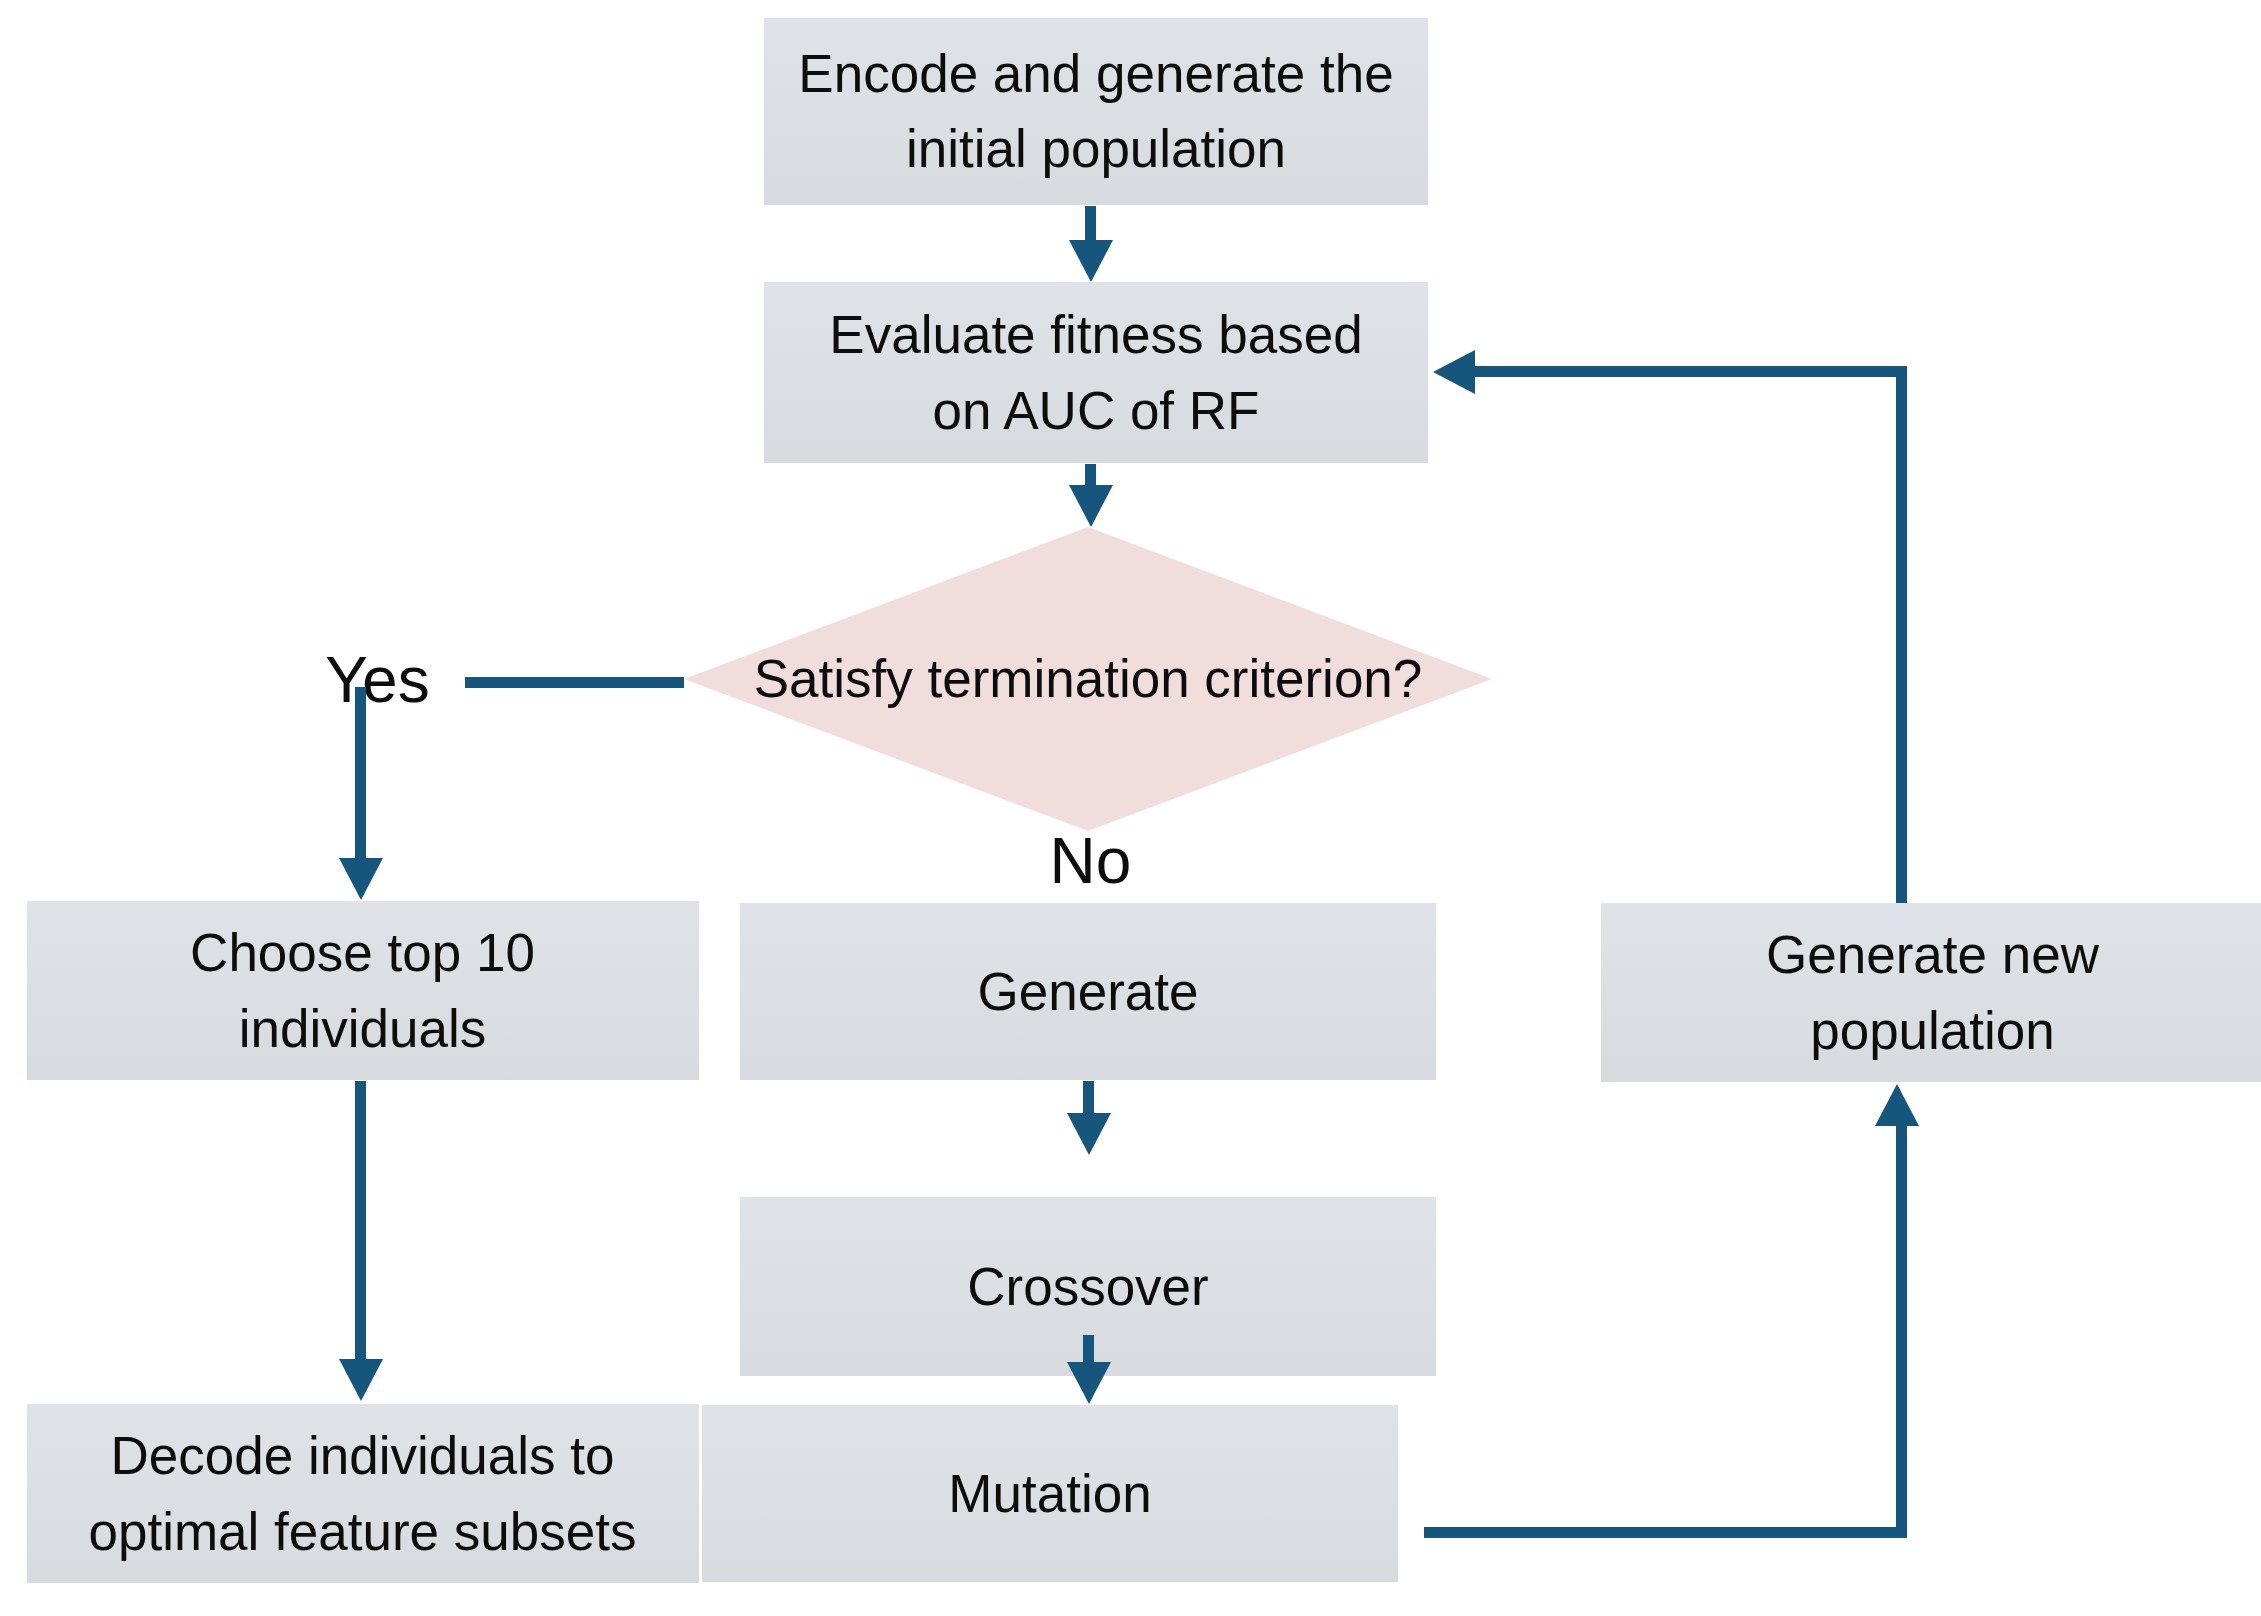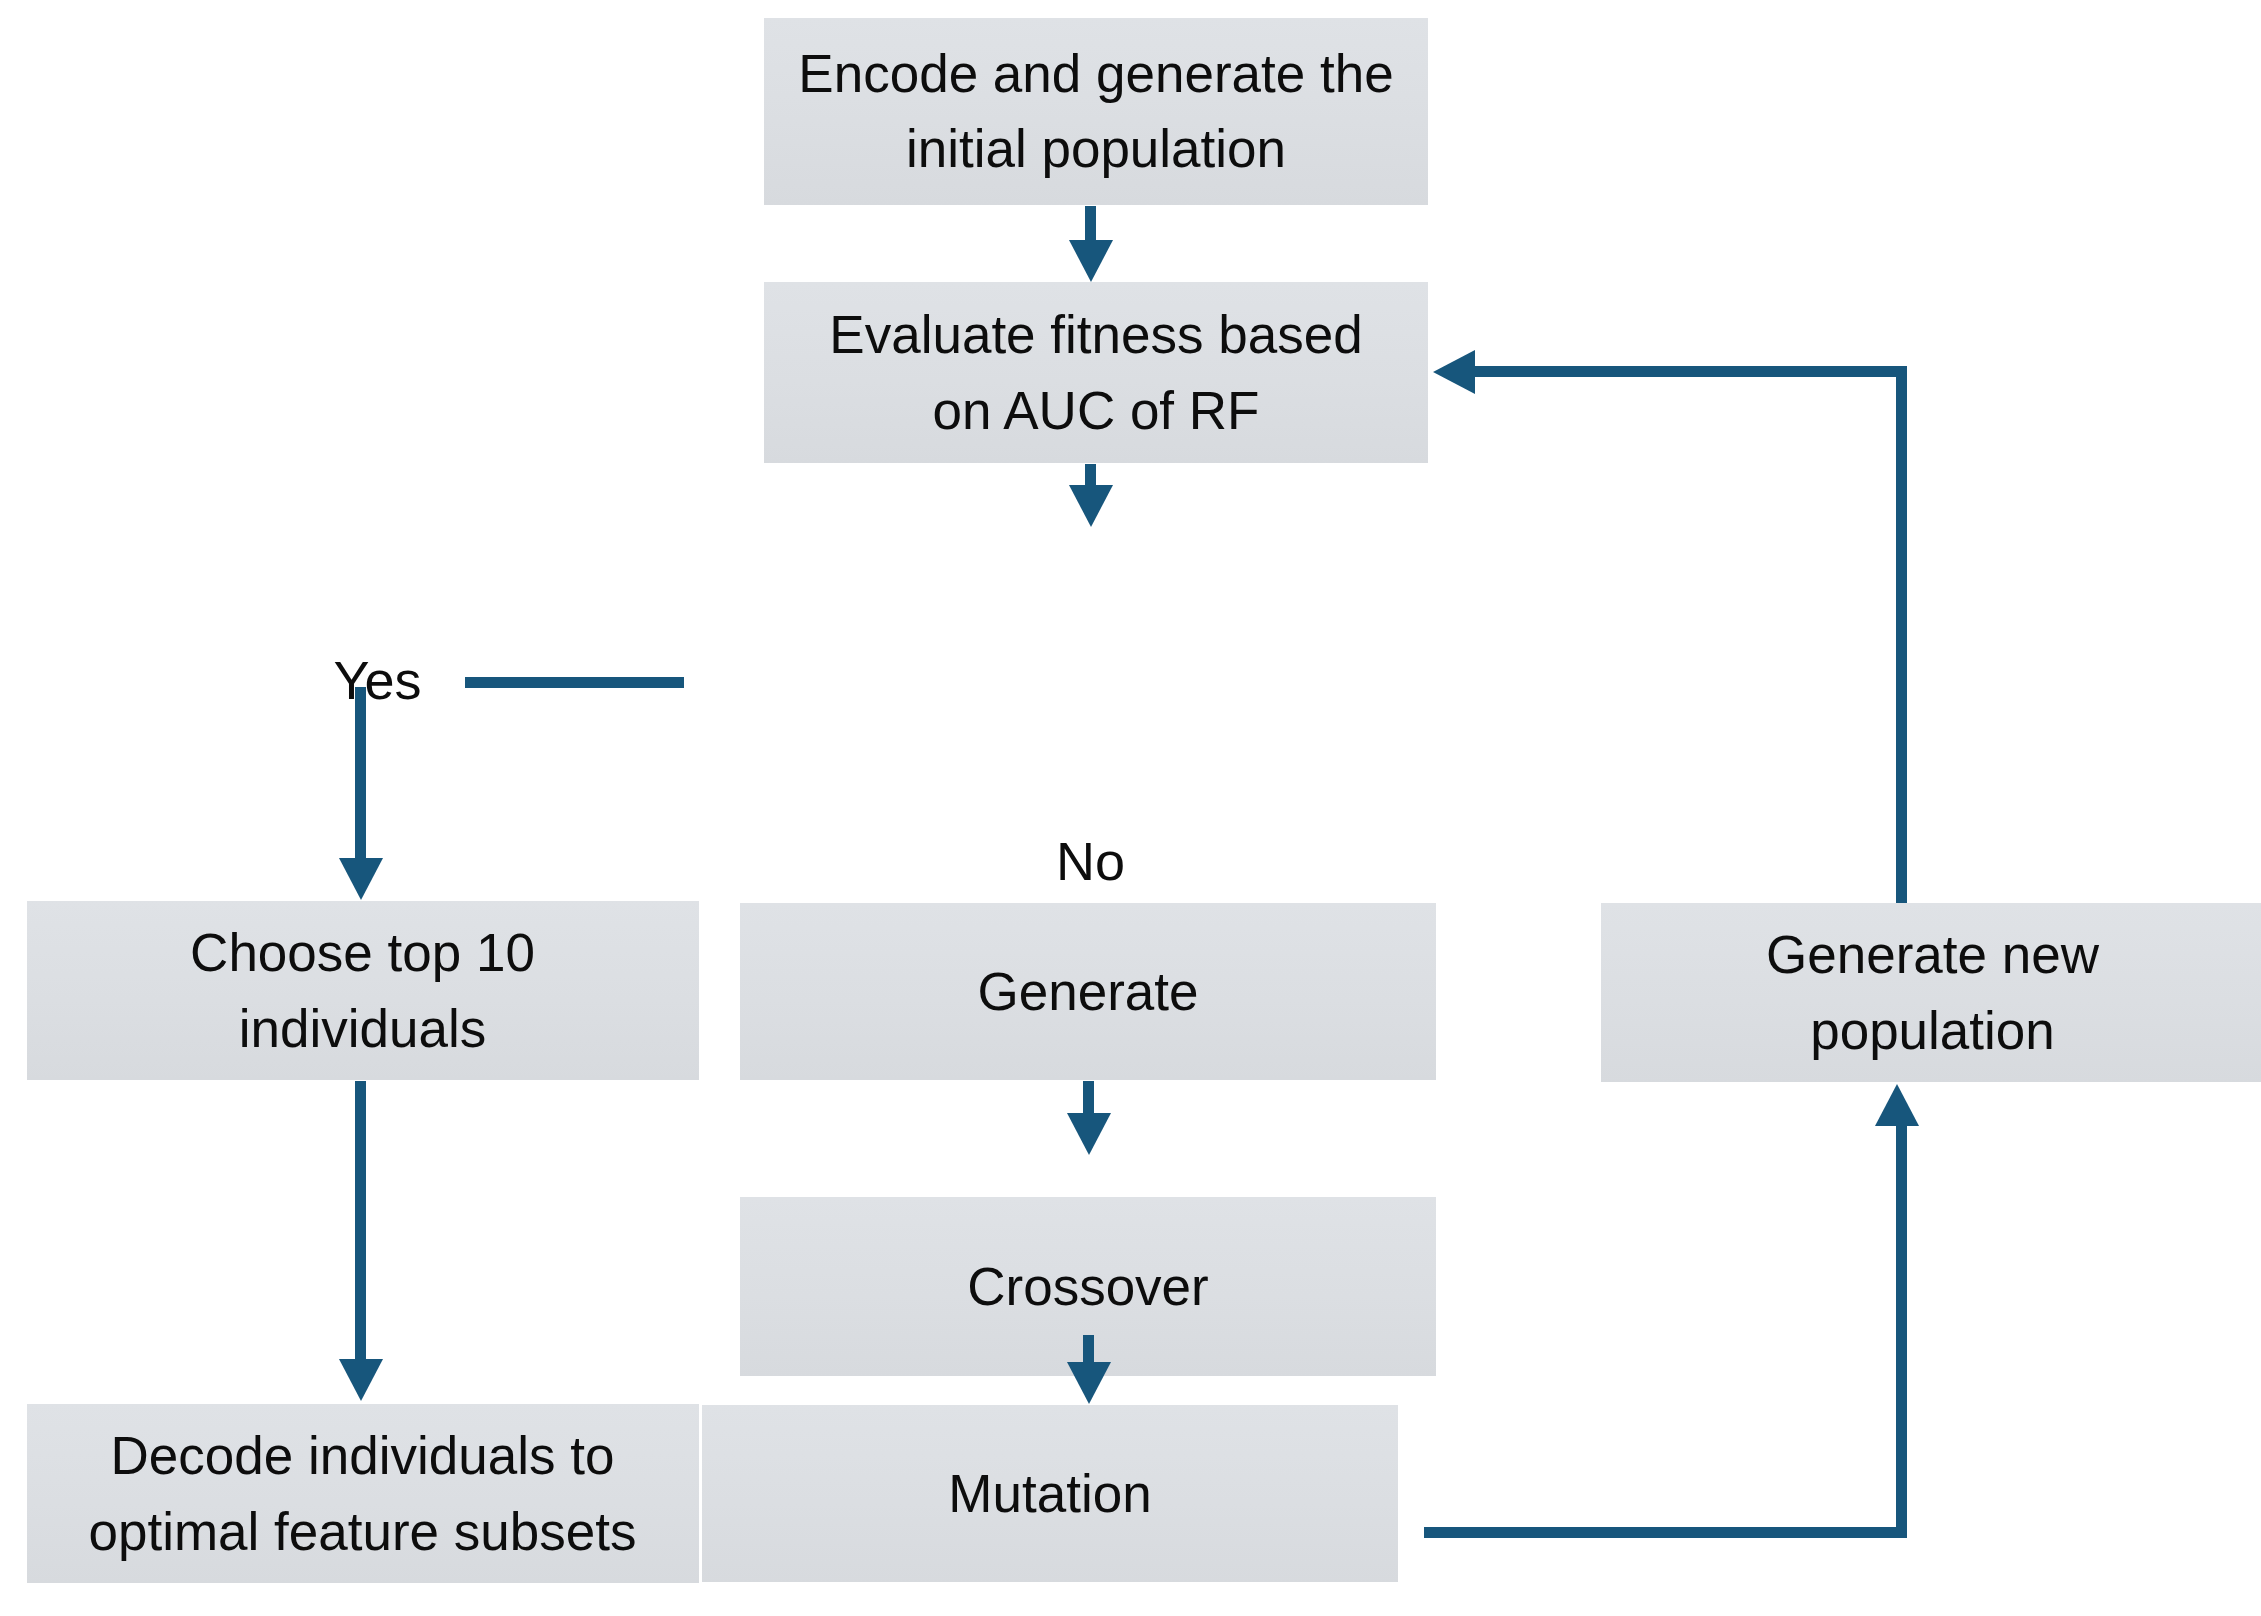--- a/index.html
+++ b/index.html
@@ -40,21 +40,21 @@
     text-align: center;
     font-size: 53px;
     line-height: 1.42;
     color: var(--text);
   }
   .branch-label {
     position: absolute;
     display: flex;
     align-items: center;
     justify-content: center;
-    font-size: 54px;
+    font-size: 64px;
     color: var(--text);
   }
   .hline, .vline { position: absolute; background: var(--arrow); }
   .ah { position: absolute; width: 0; height: 0; }
   .ah-down  { border-left: 22px solid transparent; border-right: 22px solid transparent; border-top: 42px solid var(--arrow); }
   .ah-up    { border-left: 22px solid transparent; border-right: 22px solid transparent; border-bottom: 42px solid var(--arrow); }
   .ah-left  { border-top: 22px solid transparent; border-bottom: 22px solid transparent; border-right: 42px solid var(--arrow); }
 
   
   #encode-box    { left: 764px;  top: 17.7px;   width: 664px; height: 187px; padding: 0 32px; box-sizing: border-box; }
@@ -93,20 +93,21 @@
 </style>
 </head>
 <body>
 
 <div class="canvas">
 
   <div class="node" id="encode-box">Encode and generate the initial population</div>
 
   <div class="node" id="evaluate-box">Evaluate fitness based on AUC of RF</div>
 
+  <div class="diamond" id="decision-diamond">Satisfy termination criterion?</div>
 
   <div class="node" id="selection-box">Generate</div>
 
   <div class="node" id="crossover-box">Crossover</div>
 
   <div class="node" id="mutation-box">Mutation</div>
 
   <div class="node" id="choose-box">Choose top 10 individuals</div>
 
   <div class="node" id="decode-box">Decode individuals to optimal feature subsets</div>

